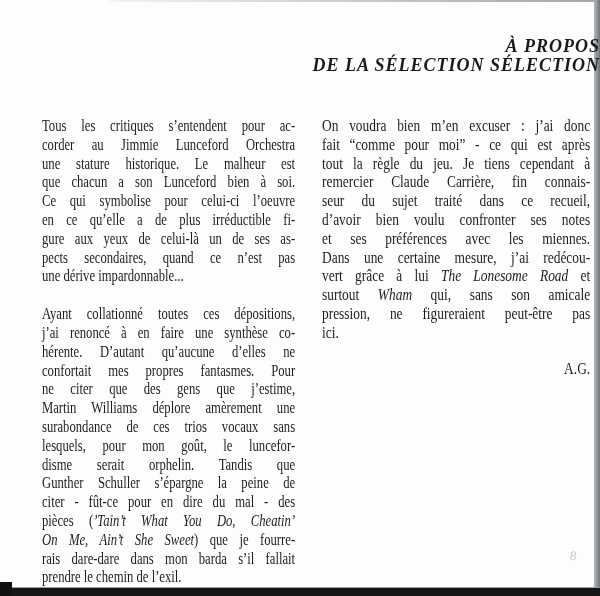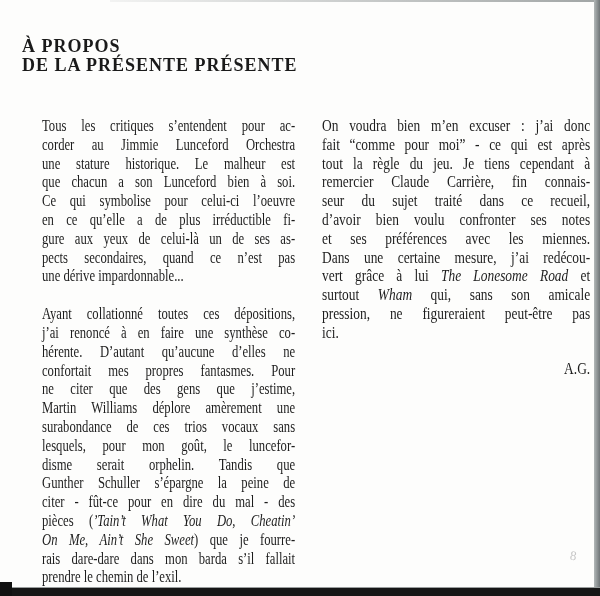--- a/index.html
+++ b/index.html
@@ -25,26 +25,27 @@
     background: #161616;
     border-top: 1px solid #9a9e9e;
   }
   .corner-bl {
     position: absolute; left: 0; bottom: 0; width: 12px; height: 14px;
     background: #111;
   }
   
   .title {
     position: absolute; top: 37px; left: 22px; width: 578px;
-    text-align: left;
+    text-align: right;
     font-weight: bold;
     font-size: 18px;
     line-height: 19px;
     letter-spacing: 1px;
     color: #1a1a1a;
+    font-style: italic;
   }
   
   .col-outer { position: absolute; top: 117px; }
   .col-outer.left  { left: 42px;  width: 253px; }
   .col-outer.right { left: 322px; width: 268px; }
   .col-inner {
     width: 320px;
     transform-origin: top left;
     font-size: 16px;
     line-height: 18.8px;
@@ -68,21 +69,21 @@
 </head>
 <body>
 
 <div class="edge-top"></div>
 <div class="edge-right"></div>
 <div class="edge-bottom"></div>
 <div class="corner-bl"></div>
 
 <div class="title">
   <div>À PROPOS</div>
-  <div>DE LA PRÉSENTE PRÉSENTE</div>
+  <div>DE LA SÉLECTION SÉLECTION</div>
 </div>
 
 <div class="col-outer left">
   <div class="col-inner">
       <div class="para">
         <div class="line"><span>Tous les critiques s’entendent pour ac-</span></div>
         <div class="line"><span>corder au Jimmie Lunceford Orchestra</span></div>
         <div class="line"><span>une stature historique. Le malheur est</span></div>
         <div class="line"><span>que chacun a son Lunceford bien à soi.</span></div>
         <div class="line"><span>Ce qui symbolise pour celui-ci l’oeuvre</span></div>

